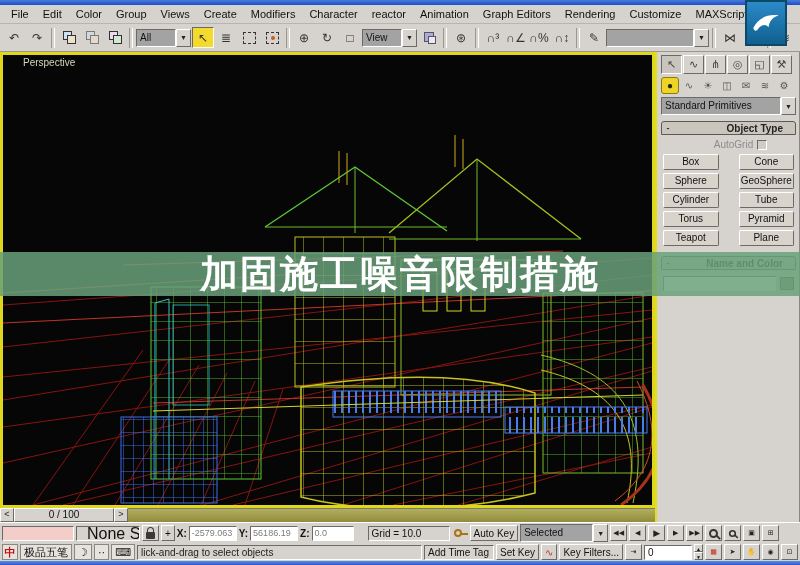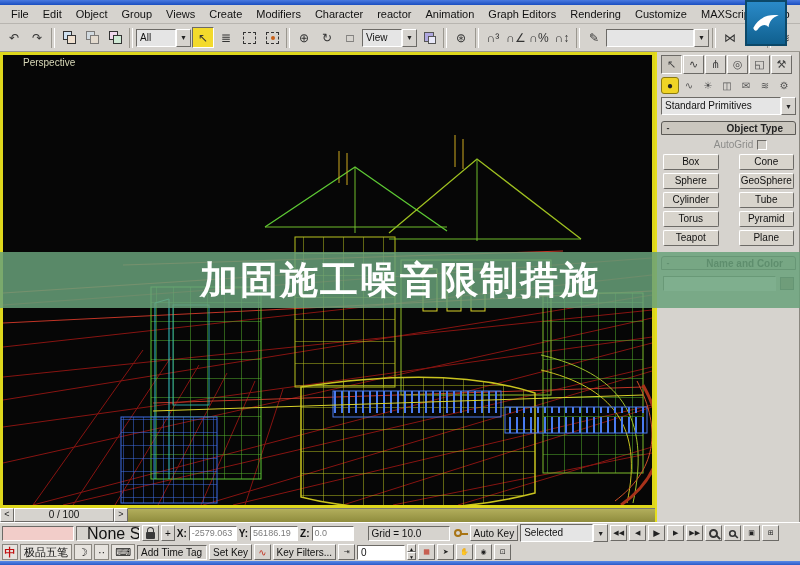--- a/index.html
+++ b/index.html
@@ -19,21 +19,21 @@
   .mi { padding:1px 7px; white-space:nowrap; cursor:default; }
 
   .toolbar { position:absolute; top:24px; left:0; width:800px; height:28px;
     background:#d6d3ce; display:flex; align-items:center; padding:0 3px; gap:1px;
     border-bottom:1px solid #9a978f; }
   .tbtn { width:22px; height:21px; display:flex; align-items:center; justify-content:center;
     font-size:12px; color:#333; background:#d6d3ce; border:1px solid transparent; }
   .tbtn.on { background:#f3da2c; border:1px solid; border-color:#6c6a66 #fff #fff #6c6a66; }
   .tsep { width:4px; height:20px; border-left:1px solid #9a978f; border-right:1px solid #fff; margin:0 2px; }
   .dd { display:flex; align-items:center; height:18px; }
-  .ddval { background:#e5e5e5; border:1px solid; border-color:#6c6a66 #fff #fff #6c6a66;
+  .ddval { background:#a3a3a3; border:1px solid; border-color:#6c6a66 #fff #fff #6c6a66;
     height:18px; line-height:16px; padding:0 3px; font-size:10px; overflow:hidden; white-space:nowrap; }
   .ddbtn { width:15px; height:18px; background:#d6d3ce; border:1px solid; border-color:#fff #6c6a66 #6c6a66 #fff;
     font-size:7px; display:flex; align-items:center; justify-content:center; color:#222; }
   .dashbox { width:13px; height:12px; border:1px dashed #333; }
   .dashbox.dot { position:relative; }
   .dashbox.dot::after { content:""; position:absolute; left:4px; top:3px; width:4px; height:4px;
     border-radius:50%; background:#c86018; }
   .chainico { position:relative; width:13px; height:13px; }
   .chainico::before { content:""; position:absolute; left:0; top:0; width:7px; height:7px; border:1px solid #333; background:#cfe0ef;}
   .chainico::after { content:""; position:absolute; right:0; bottom:0; width:7px; height:7px; border:1px solid #333; background:#efe0cf;}
@@ -80,21 +80,21 @@
   .aglabel { color:#8c8c8a; font-size:10px;margin-left:24px; }
   .chk { width:10px; height:10px; background:#cfccc6; border:1px solid; border-color:#6c6a66 #fff #fff #6c6a66; }
   .otgrid { display:grid; grid-template-columns:1fr 1fr; gap:3px 20px; padding:0 2px 10px 2px; }
   .obtn { height:16px; background:#d8d4cc; border:1px solid; border-color:#fff #6c6a66 #6c6a66 #fff;
     font-size:10px; text-align:center; line-height:14px; border-radius:2px; }
   .ncrow { display:flex; align-items:center; gap:4px; padding:4px 2px; }
   .ncinput { flex:1; height:15px; background:#fff; border:1px solid; border-color:#6c6a66 #fff #fff #6c6a66; }
   .ncswatch { width:14px; height:13px; background:#93887c; border:1px solid #555; }
 
   
-  .watermark { position:absolute; left:0; top:252px; width:800px; height:56px;
+  .watermark { position:absolute; left:0; top:252px; width:800px; height:44px;
     background:rgba(104,161,122,0.85); z-index:50; display:flex; align-items:center; justify-content:center; }
   .watermark span { color:#fff; font-size:38px; font-weight:bold; letter-spacing:2px;
     font-family:"DejaVu Sans", sans-serif; }
 
   
   .statusA { position:absolute; left:0; top:522px; width:800px; height:21px; background:#d6d3ce;
     display:flex; align-items:center; padding:0 2px; gap:2px; border-top:1px solid #fff; }
   .statusB { position:absolute; left:0; top:543px; width:800px; height:18px; background:#d6d3ce;
     display:flex; align-items:center; padding:0 2px; gap:2px; }
   .mini { width:72px; height:15px; background:#f2cdc9; border:1px solid; border-color:#6c6a66 #fff #fff #6c6a66; }
@@ -138,21 +138,21 @@
 </head>
 <body>
 
 <div class="app">
 
   <div class="titlestrip"></div>
 
   <div class="menubar">
     <span class="mi">File</span>
     <span class="mi">Edit</span>
-    <span class="mi">Object</span>
+    <span class="mi">Color</span>
     <span class="mi">Group</span>
     <span class="mi">Views</span>
     <span class="mi">Create</span>
     <span class="mi">Modifiers</span>
     <span class="mi">Character</span>
     <span class="mi">reactor</span>
     <span class="mi">Animation</span>
     <span class="mi">Graph Editors</span>
     <span class="mi">Rendering</span>
     <span class="mi">Customize</span>
@@ -396,20 +396,21 @@
     <div class="pbtn">▣</div>
     <div class="pbtn">⊞</div>
   </div>
 
   <div class="statusB">
     <div class="imebox ime-zh">中</div>
     <div class="imebox">极品五笔</div>
     <div class="imebox">☽</div>
     <div class="imebox">··</div>
     <div class="imebox">⌨</div>
+    <div class="prompt">lick-and-drag to select objects</div>
     <div class="timetag">Add Time Tag</div>
     <div class="sbtn">Set Key</div>
     <div class="sbtn redglyph">∿</div>
     <div class="sbtn">Key Filters...</div>
     <div class="pbtn">⇥</div>
     <div class="framefld">0</div>
     <div class="spincol">
       <div>▲</div>
       <div>▼</div>
     </div>

